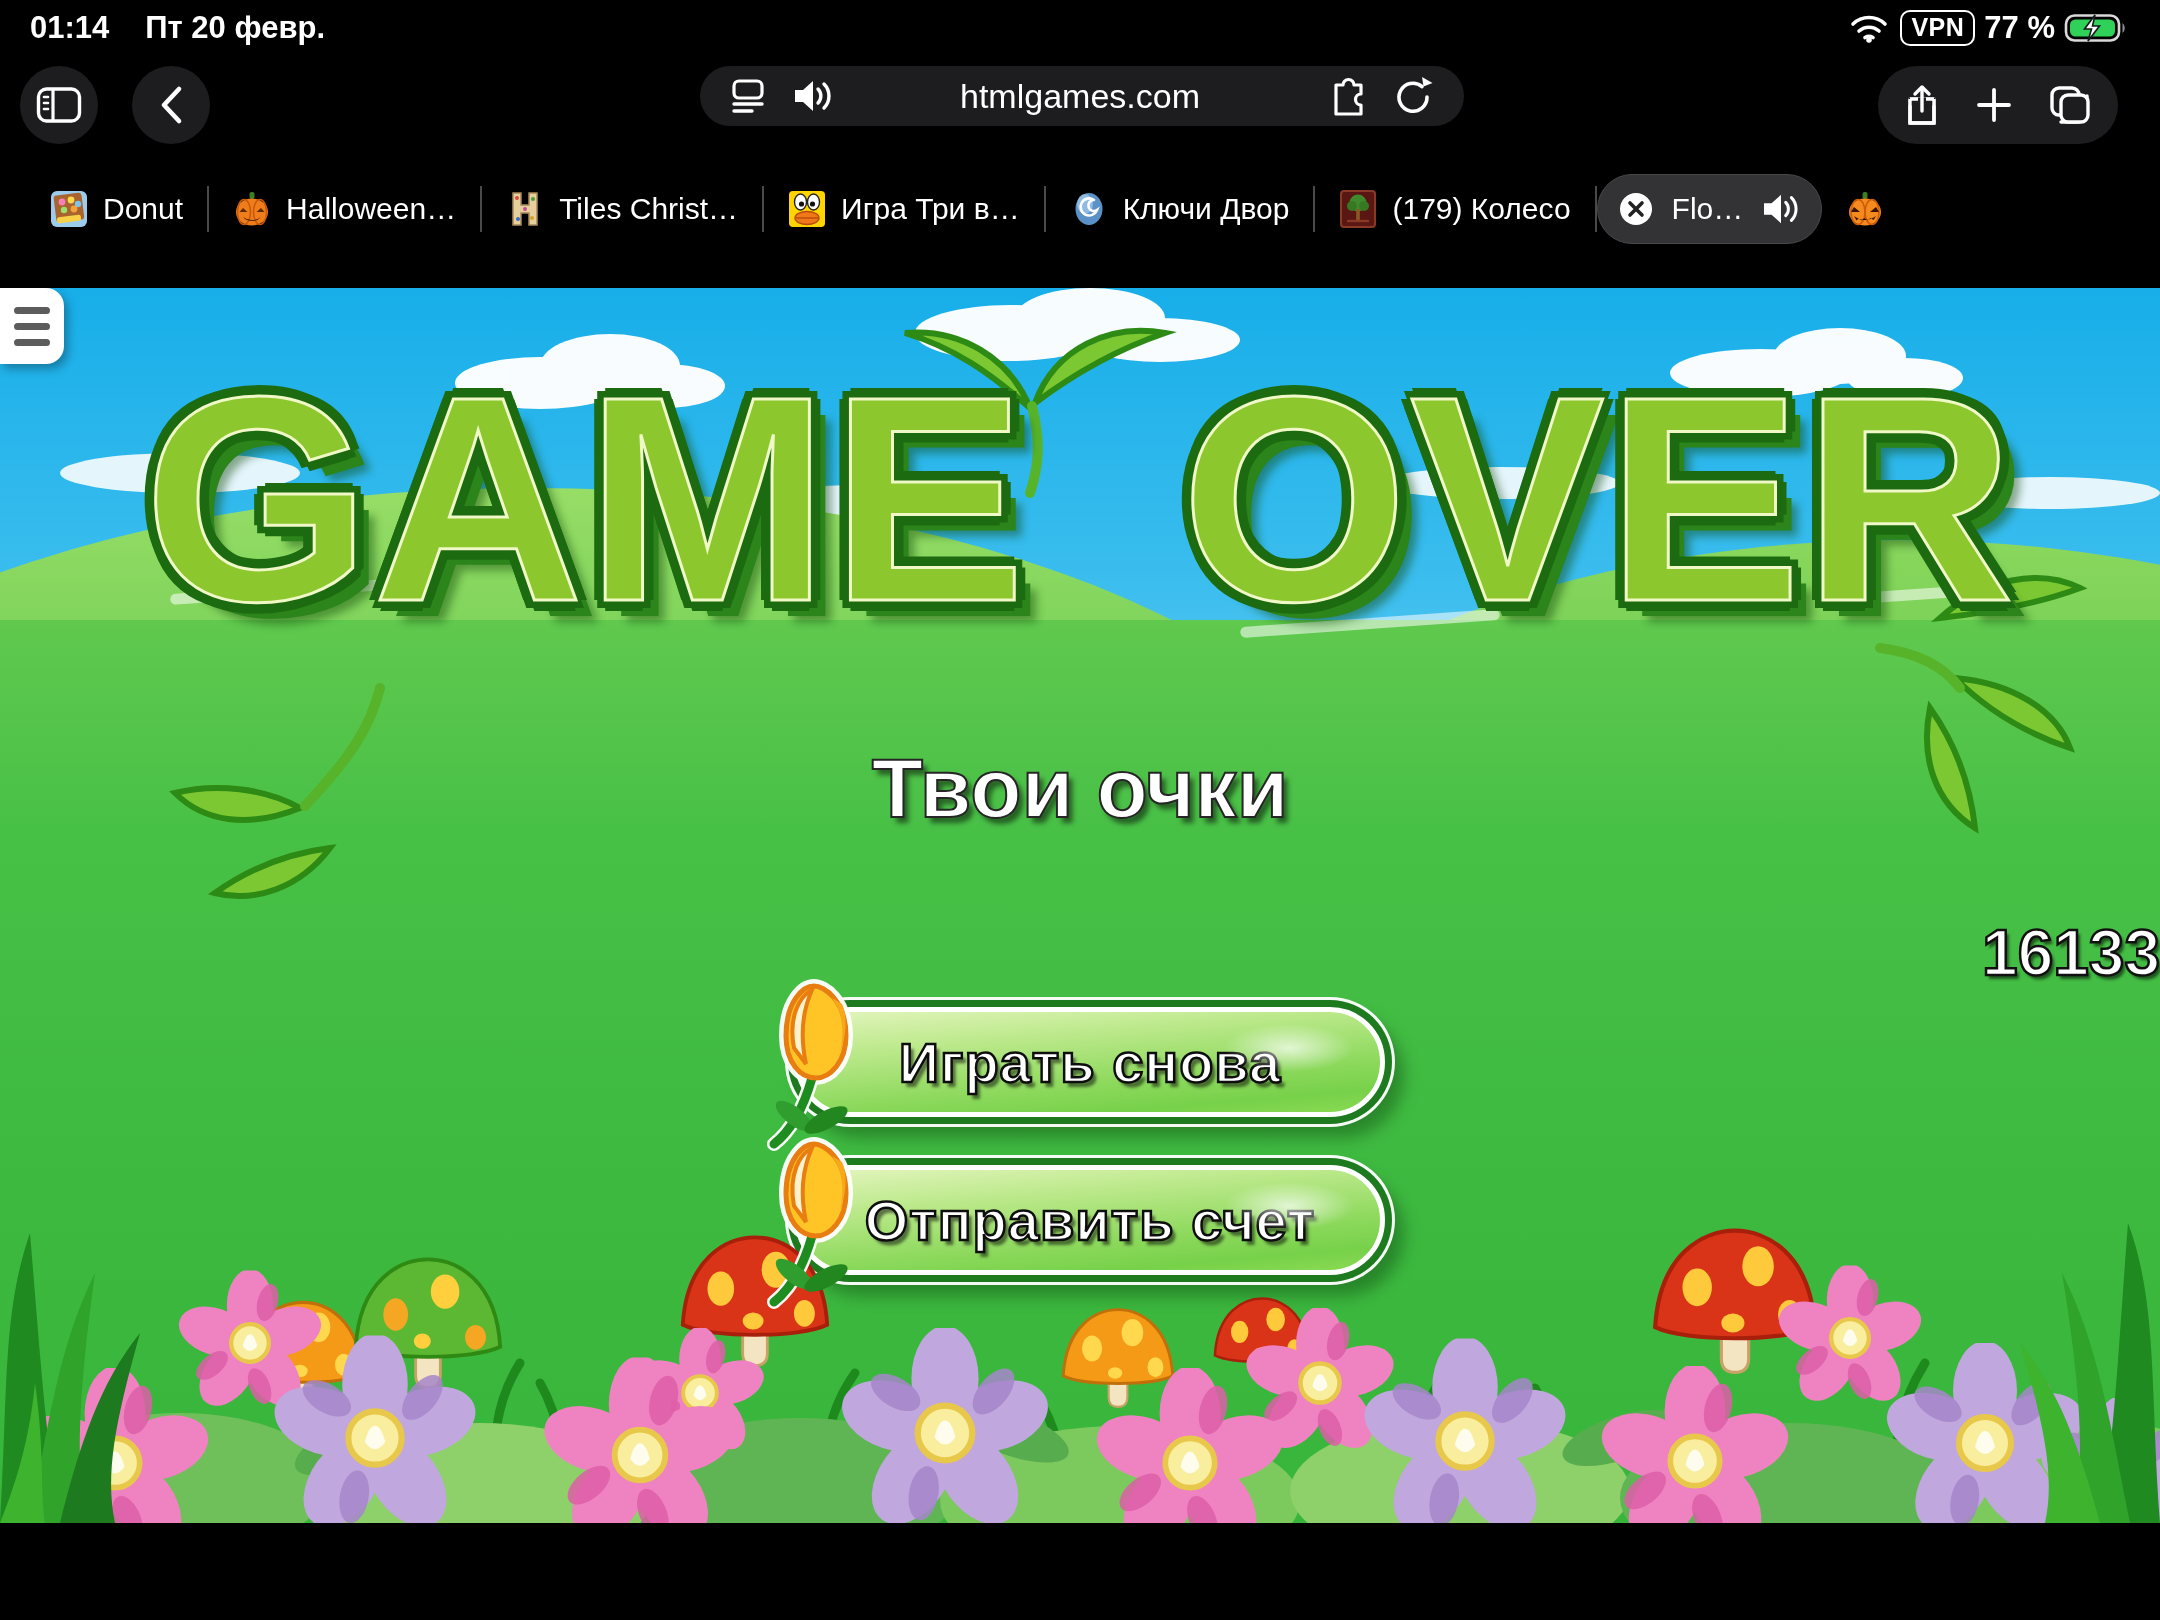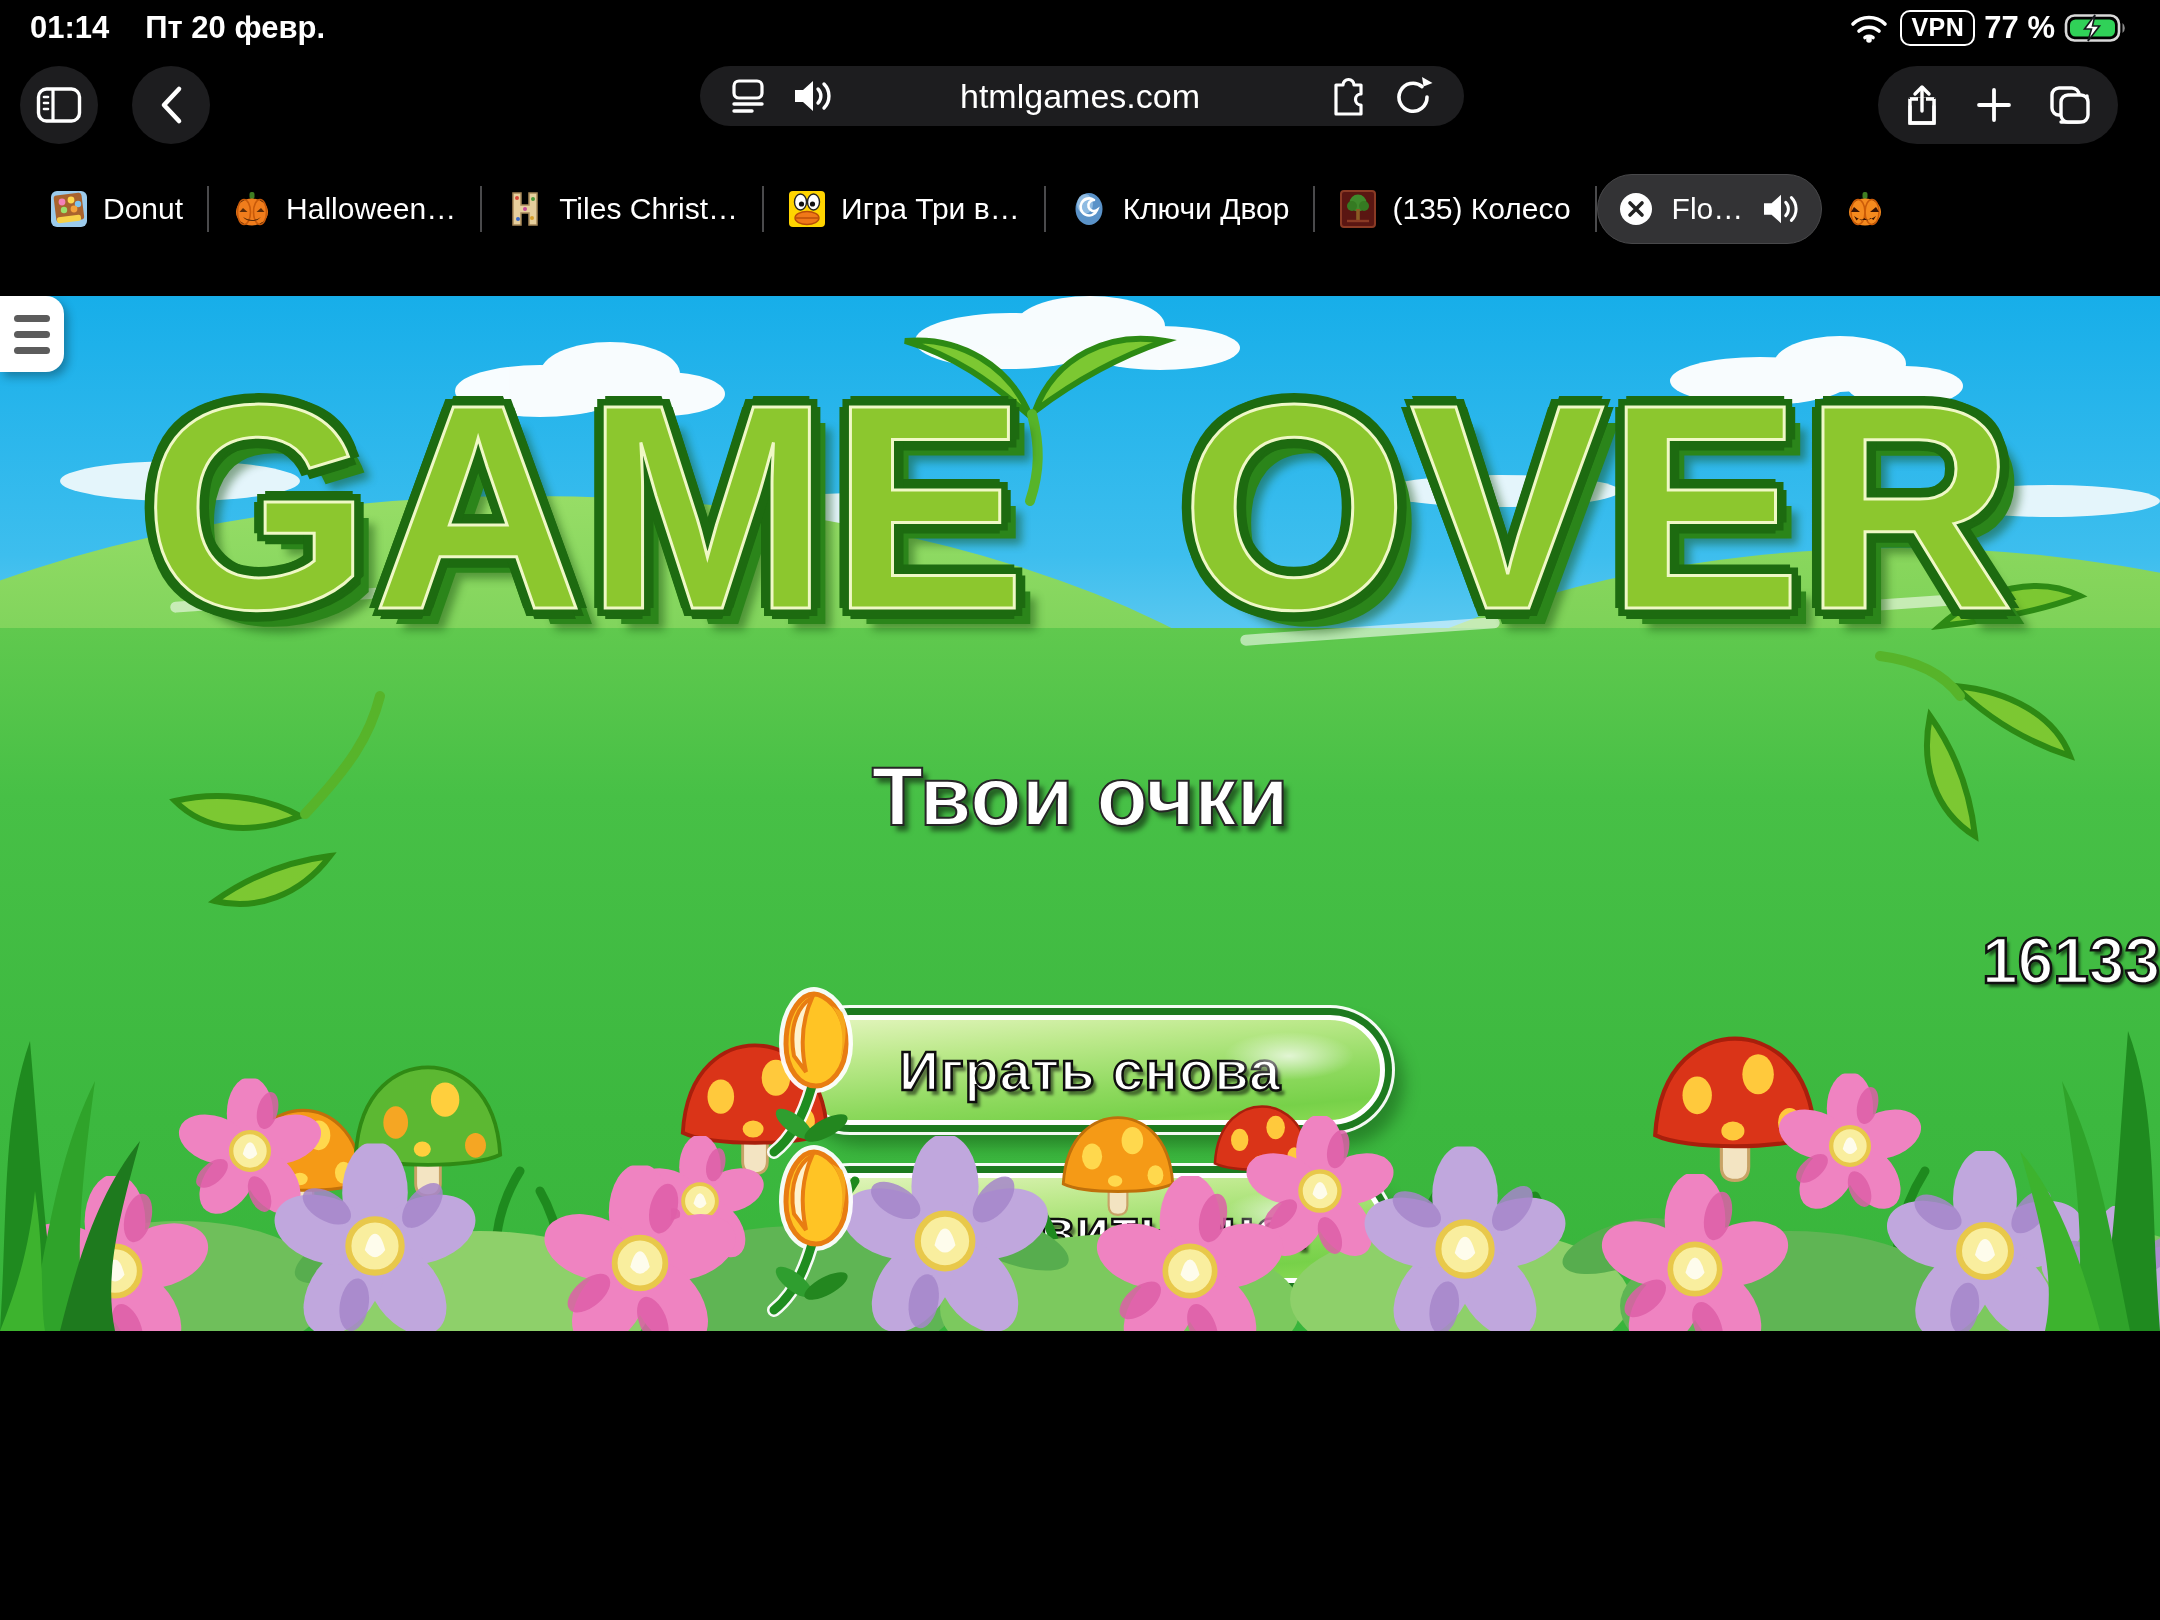--- a/index.html
+++ b/index.html
@@ -34,21 +34,21 @@
   .tabs { display:flex; align-items:center; height:78px; margin-top:8px; padding:0 26px; }
   .tab { display:flex; align-items:center; gap:15px; padding:0 24px; height:70px;
     color:#fff; font-size:30px; white-space:nowrap; background:none; border:none; }
   .tab-active { background:#333335; border:1.5px solid #48484a; border-radius:35px;
     height:70px; padding:0 20px; gap:18px; display:flex; align-items:center;
     color:#fff; font-size:30px; white-space:nowrap; }
   .tsep { width:2px; height:46px; background:#4a4a4c; flex:0 0 2px; }
   .fav { width:38px; height:38px; flex:0 0 38px; }
 
   
-  .game { position:absolute; top:296px; left:0; width:2160px; height:1035px;
+  .game { position:absolute; top:288px; left:0; width:2160px; height:1235px;
     overflow:hidden; background:linear-gradient(#17aee9 0%, #3dbeee 25%, #8ed9f3 46%,
       #cdeef9 56%, #e8f7fc 60%); }
   .hill-l { position:absolute; left:-360px; top:200px; width:1780px; height:860px;
     border-radius:50%; background:linear-gradient(#97dd66, #5ec74e 40%); }
   .hill-r { position:absolute; left:1140px; top:252px; width:1520px; height:820px;
     border-radius:50%; background:linear-gradient(#8ad75d, #57c44b 40%); }
   .field { position:absolute; left:0; right:0; top:332px; bottom:0;
     background:linear-gradient(#60c94e, #47c046 24%, #3cb83f 70%, #38b53b); }
   .streak { position:absolute; height:11px; border-radius:8px;
     background:rgba(255,255,255,.55); transform:rotate(-4deg); }
@@ -258,21 +258,21 @@
 
       <button class="tab">
         <svg class="fav" viewBox="0 0 38 38">
           <rect x="2" y="1" width="34" height="36" rx="3" fill="#5a1612" stroke="#8a3a24" stroke-width="2"></rect>
           <circle cx="19" cy="13" r="8.5" fill="#3f8a2c"></circle>
           <circle cx="13" cy="16" r="5" fill="#357a22"></circle>
             <circle cx="25" cy="16" r="5" fill="#357a22"></circle>
           <rect x="17.2" y="19" width="3.6" height="11" fill="#8a5a24"></rect>
           <path d="M8 31 h22" stroke="#8a3a24" stroke-width="2.4"></path>
         </svg>
-        <span>(135) Колесо</span>
+        <span>(179) Колесо</span>
       </button>
       <div class="tsep"></div>
 
 
       <div class="tab-active">
         <svg width="36" height="36" viewBox="0 0 36 36">
           <circle cx="18" cy="18" r="16" fill="#fff"></circle>
           <path d="M12 12 L24 24 M24 12 L12 24" stroke="#222" stroke-width="3.6" stroke-linecap="round"></path>
         </svg>
         <span>Flo…</span>

